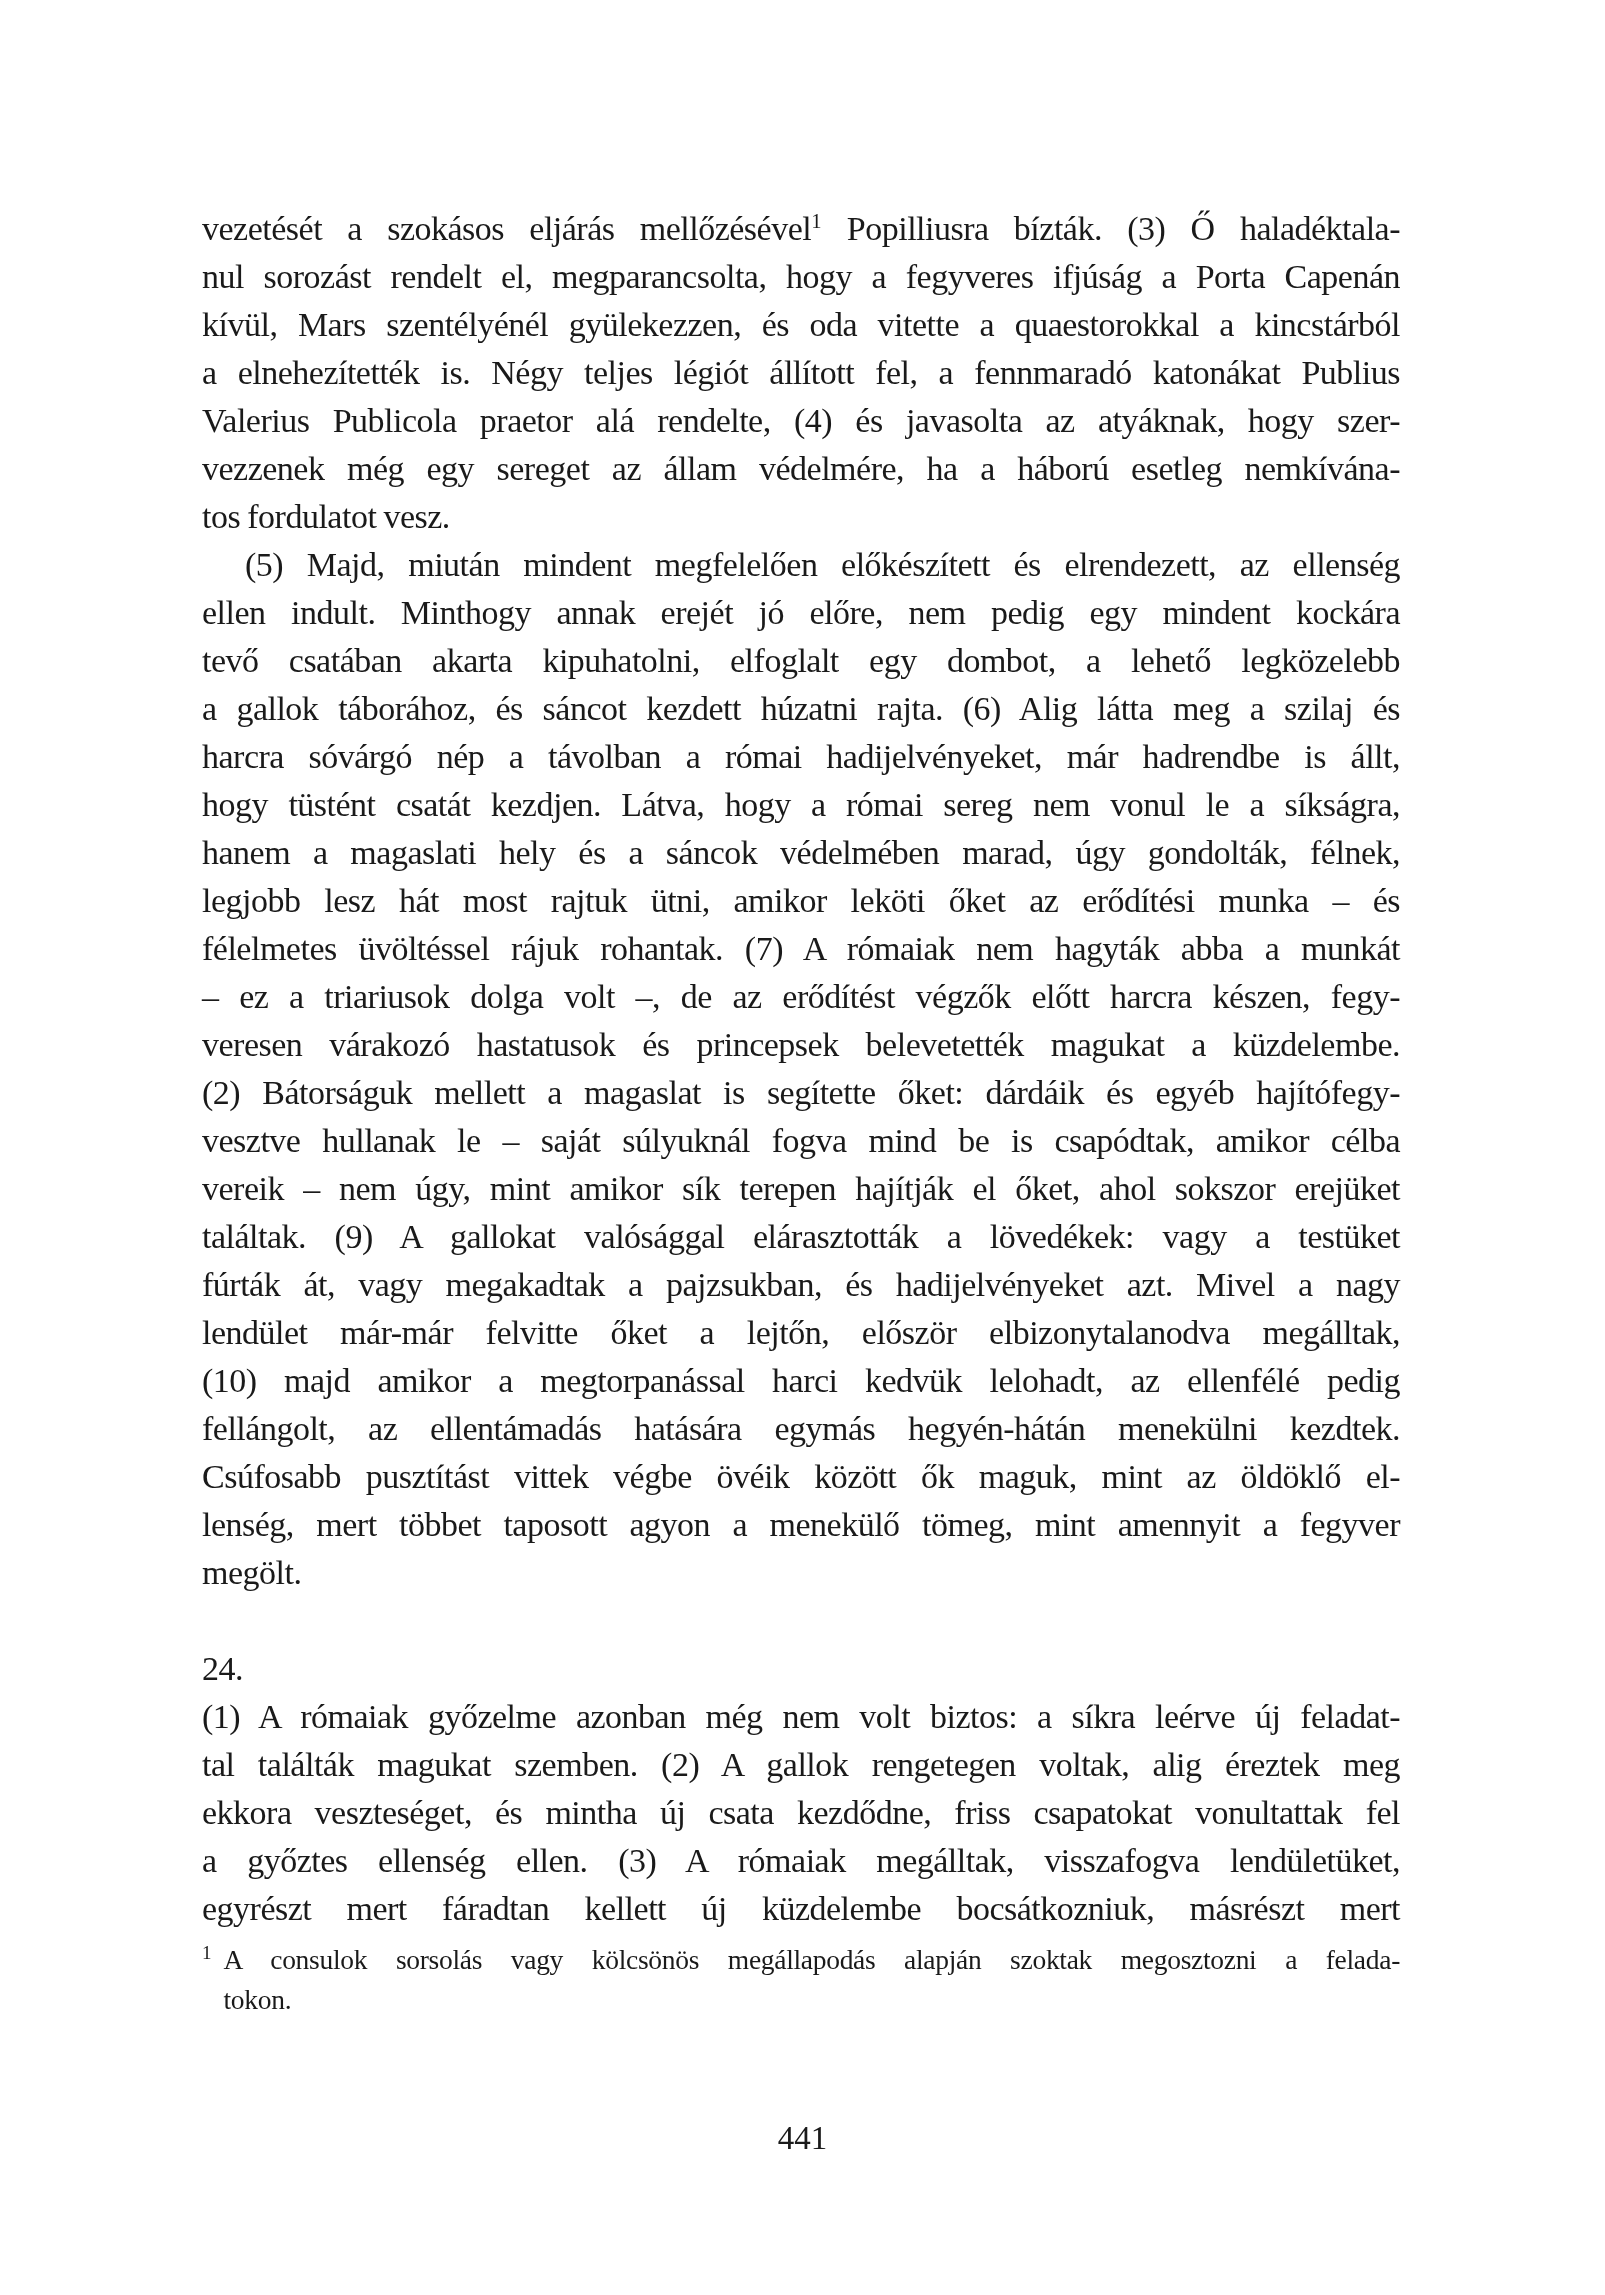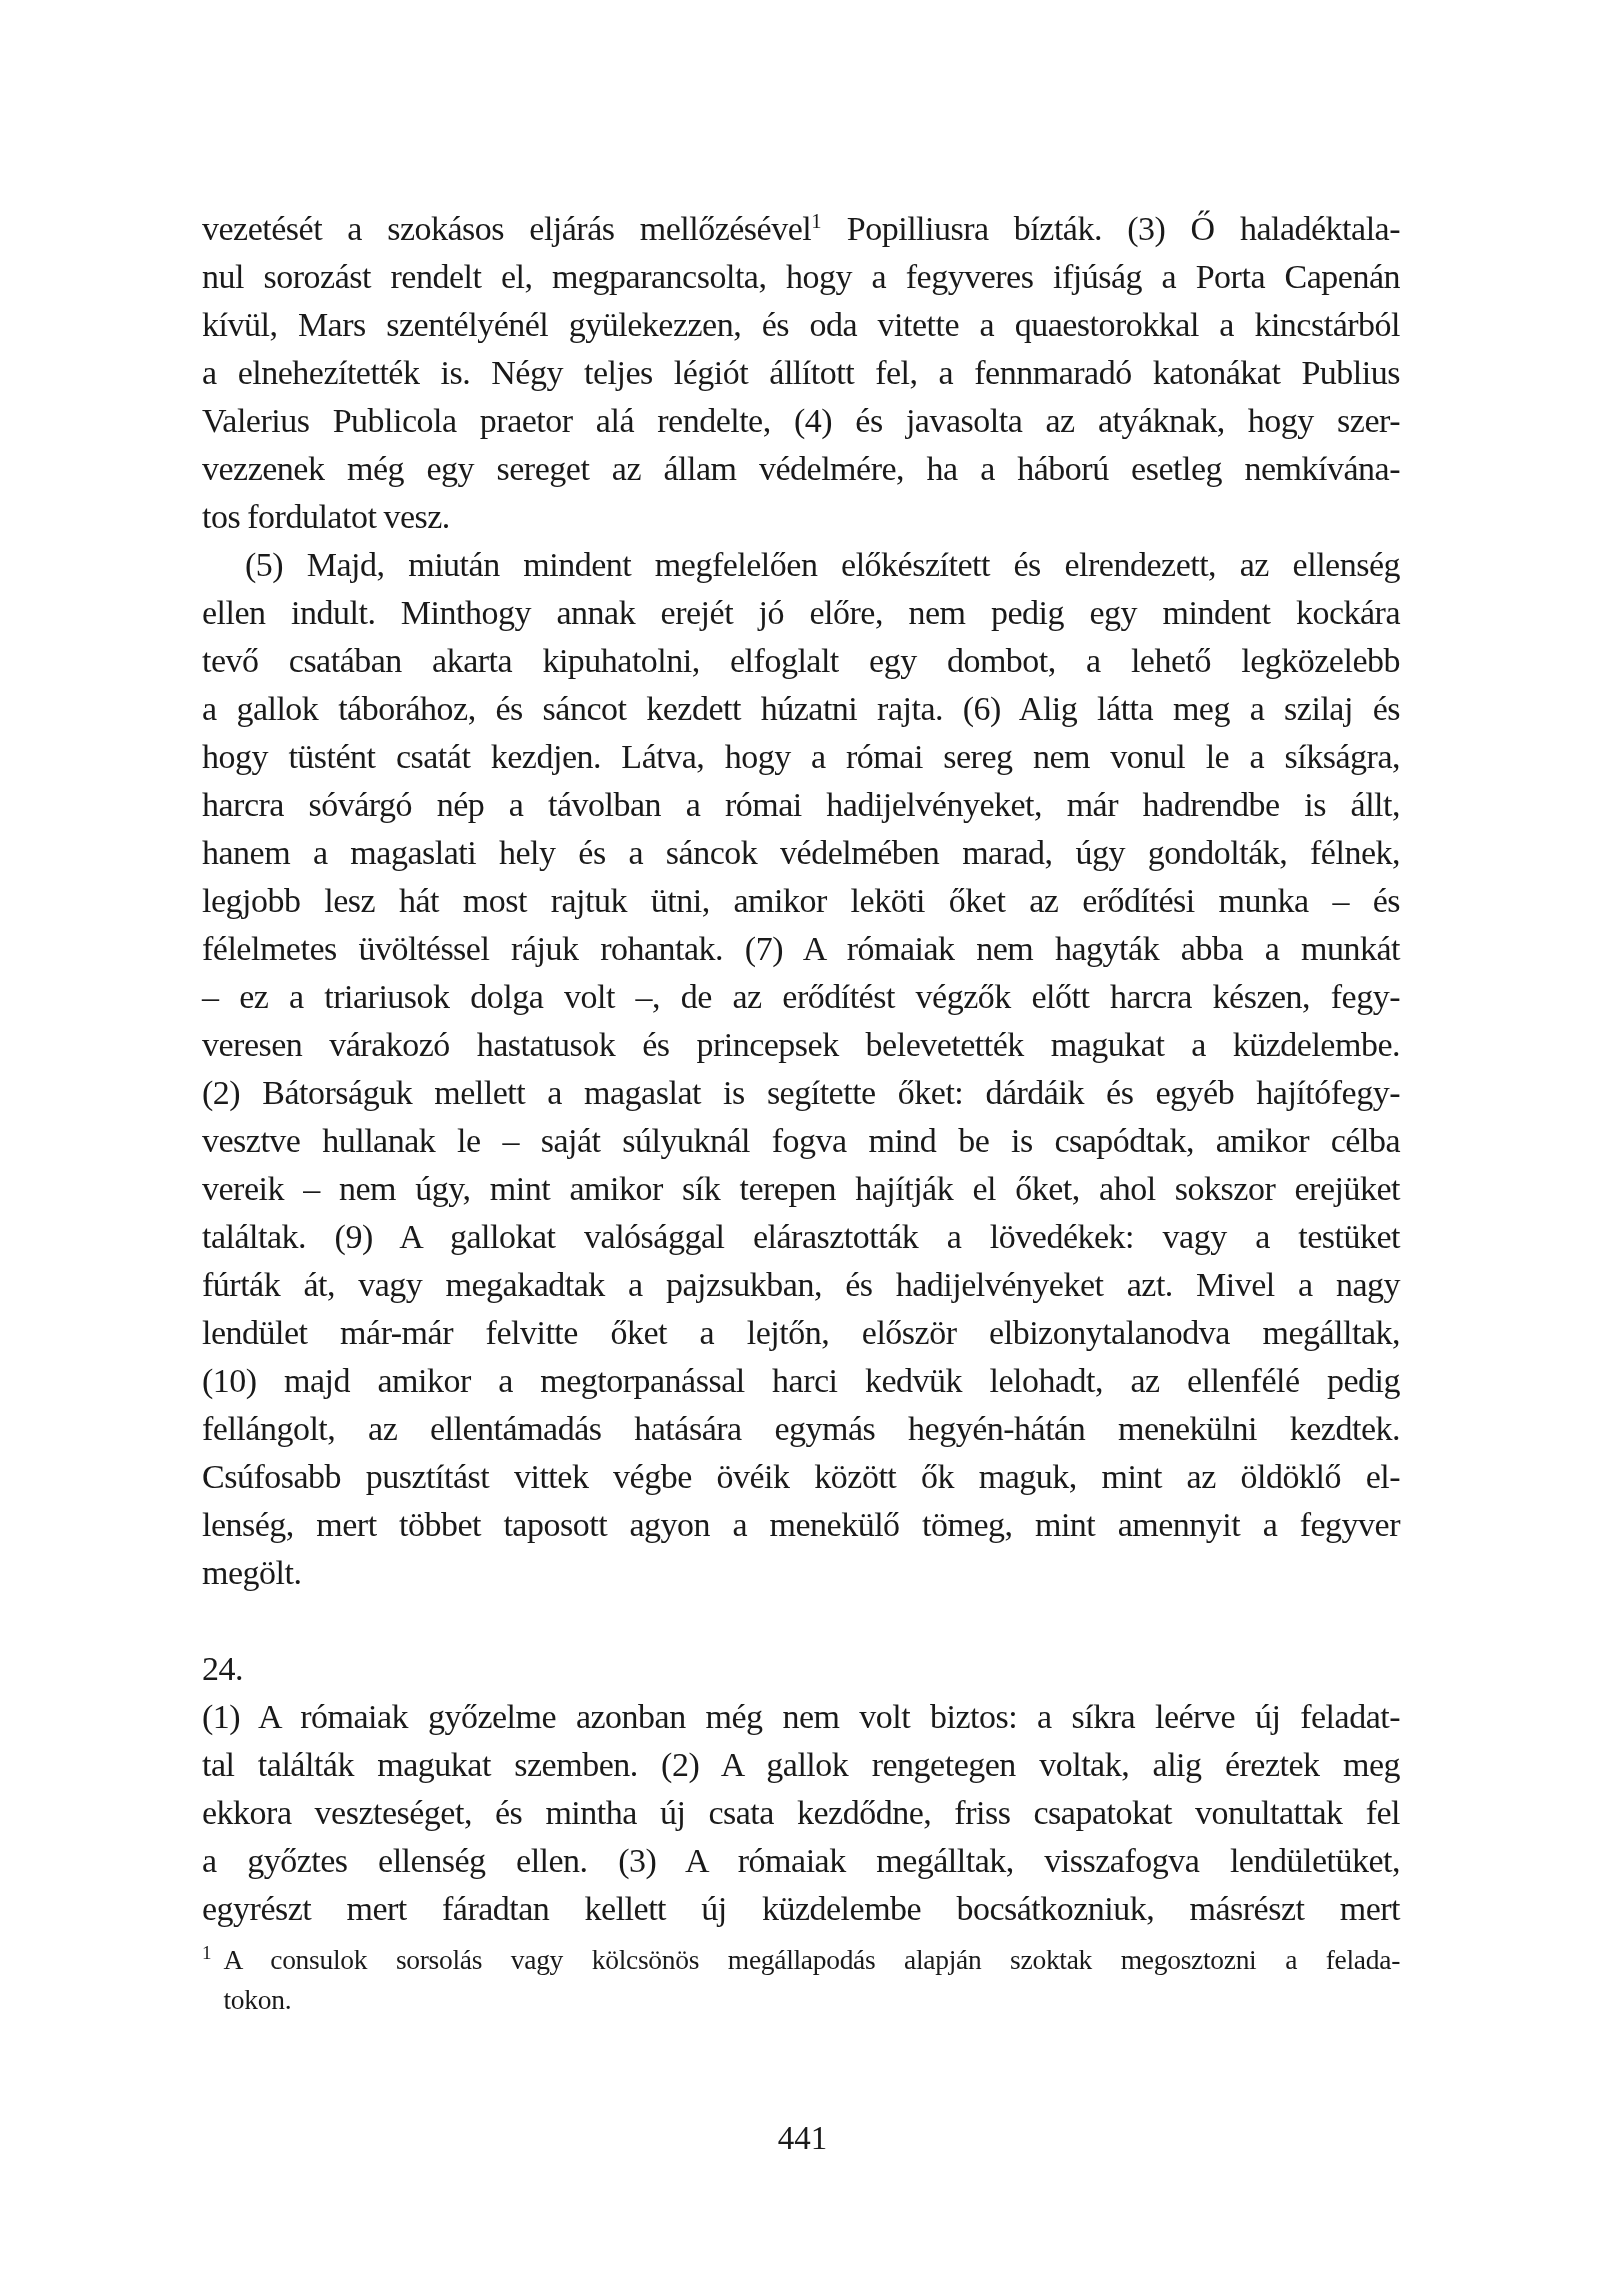--- a/index.html
+++ b/index.html
@@ -52,22 +52,22 @@
       <div class="line"><span>Valerius Publicola </span><span class="it">praetor</span><span> alá rendelte, (4) és javasolta az atyáknak, hogy szer-</span></div>
       <div class="line"><span>vezzenek még egy sereget az állam védelmére, ha a háború esetleg nemkívána-</span></div>
       <div class="line last"><span>tos fordulatot vesz.</span></div>
     </div>
 
     <div class="paragraph">
       <div class="line indent"><span>(5) Majd, miután mindent megfelelően előkészített és elrendezett, az ellenség</span></div>
       <div class="line"><span>ellen indult. Minthogy annak erejét jó előre, nem pedig egy mindent kockára</span></div>
       <div class="line"><span>tevő csatában akarta kipuhatolni, elfoglalt egy dombot, a lehető legközelebb</span></div>
       <div class="line"><span>a gallok táborához, és sáncot kezdett húzatni rajta. (6) Alig látta meg a szilaj és</span></div>
+      <div class="line"><span>harcra sóvárgó nép a távolban a római hadijelvényeket, már hadrendbe is állt,</span></div>
       <div class="line"><span>hogy tüstént csatát kezdjen. Látva, hogy a római sereg nem vonul le a síkságra,</span></div>
-      <div class="line"><span>harcra sóvárgó nép a távolban a római hadijelvényeket, már hadrendbe is állt,</span></div>
       <div class="line"><span>hanem a magaslati hely és a sáncok védelmében marad, úgy gondolták, félnek,</span></div>
       <div class="line"><span>legjobb lesz hát most rajtuk ütni, amikor leköti őket az erődítési munka – és</span></div>
       <div class="line"><span>félelmetes üvöltéssel rájuk rohantak. (7) A rómaiak nem hagyták abba a munkát</span></div>
       <div class="line"><span>– ez a </span><span class="it">triarius</span><span>ok dolga volt –, de az erődítést végzők előtt harcra készen, fegy-</span></div>
       <div class="line"><span>veresen várakozó </span><span class="it">hastatus</span><span>ok és </span><span class="it">princeps</span><span>ek belevetették magukat a küzdelembe.</span></div>
       <div class="line"><span>(2) Bátorságuk mellett a magaslat is segítette őket: dárdáik és egyéb hajítófegy-</span></div>
       <div class="line"><span>vesztve hullanak le – saját súlyuknál fogva mind be is csapódtak, amikor célba</span></div>
       <div class="line"><span>vereik – nem úgy, mint amikor sík terepen hajítják el őket, ahol sokszor erejüket</span></div>
       <div class="line"><span>találtak. (9) A gallokat valósággal elárasztották a lövedékek: vagy a testüket</span></div>
       <div class="line"><span>fúrták át, vagy megakadtak a pajzsukban, és hadijelvényeket azt. Mivel a nagy</span></div>

